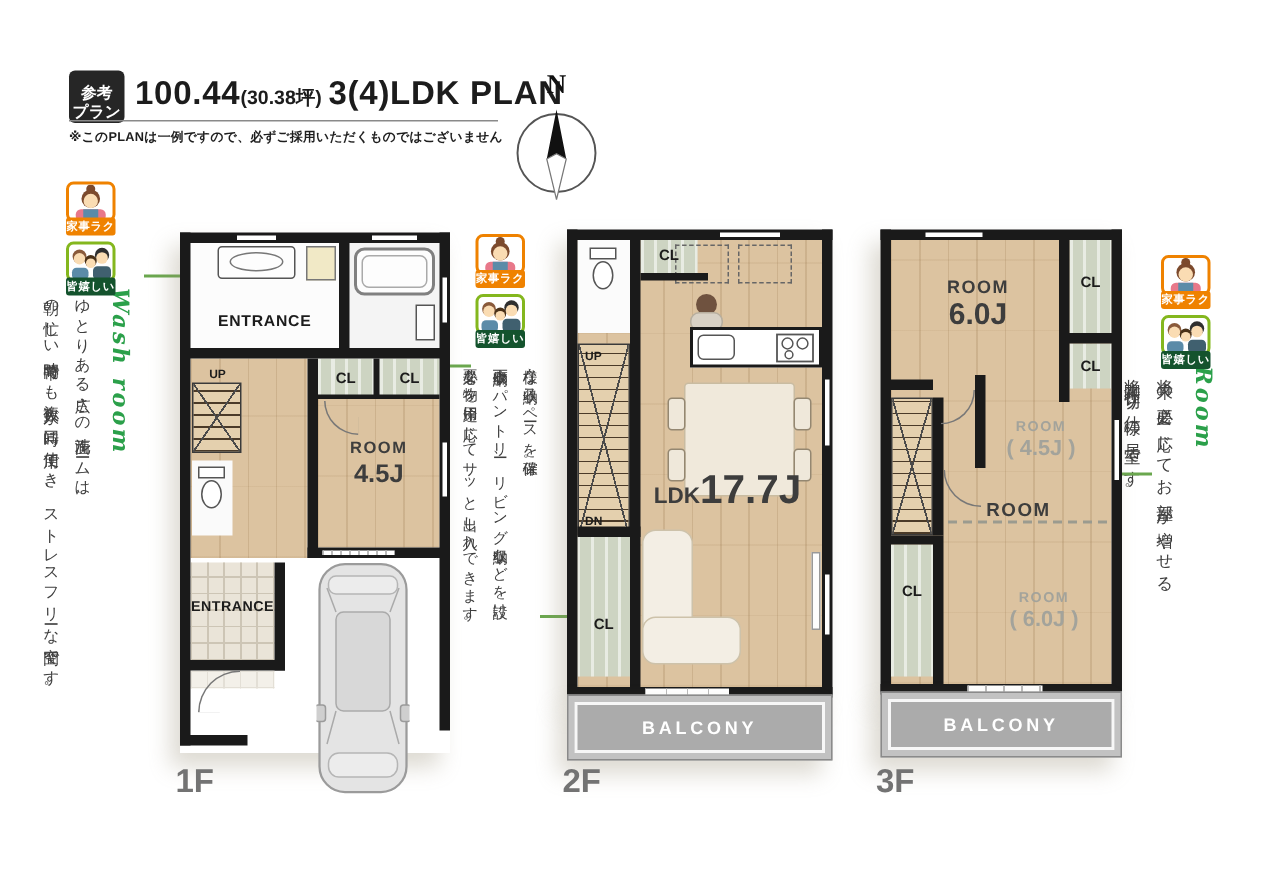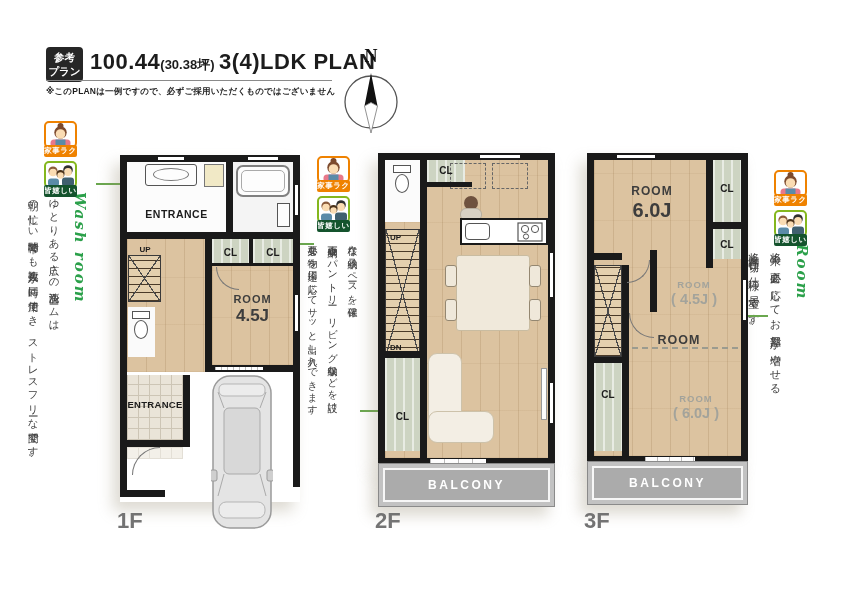--- a/index.html
+++ b/index.html
@@ -3,21 +3,21 @@
 <meta charset="utf-8">
 <style>
   html,body{margin:0;padding:0;background:#fff;}
   *,*::before,*::after{box-sizing:border-box;}
   .page{position:relative;width:842px;height:595px;background:#ffffff;overflow:hidden;
         font-family:"Liberation Sans","DejaVu Sans",sans-serif;color:#222;}
 
   
   .ref-badge{position:absolute;left:46px;top:47px;width:37px;height:35px;background:#262626;
              border-radius:4px;color:#fff;display:flex;flex-direction:column;align-items:center;
-             justify-content:center;font-size:10.5px;font-weight:bold;line-height:1.25;}
+             justify-content:flex-end;font-size:10.5px;font-weight:bold;line-height:1.25;}
   .title{position:absolute;left:90px;top:49px;white-space:nowrap;color:#1c1c1c;}
   .title .big{font-size:22px;font-weight:bold;letter-spacing:0.5px;}
   .title .small{font-size:13px;font-weight:bold;}
   .title-rule{position:absolute;left:46px;top:80px;width:286px;height:1px;background:#8a8a8a;}
   .disclaimer{position:absolute;left:46px;top:86px;font-size:8.5px;font-weight:600;color:#1e1e1e;letter-spacing:0.2px;text-align:right;}
 
   
   .compass{position:absolute;left:338px;top:45px;}
 
   
@@ -321,20 +321,23 @@
     <div class="w" style="left:0;top:305px;width:177px;height:7px;"></div>
 
     <div class="win" style="left:102px;top:2px;width:40px;height:3px;"></div>
     <div class="win" style="left:172px;top:100px;width:3px;height:44px;"></div>
     <div class="win" style="left:172px;top:230px;width:3px;height:40px;"></div>
     <div class="win" style="left:52px;top:306px;width:56px;height:5px;background-image:repeating-linear-gradient(90deg,#bbb 0 1px,transparent 1px 14px);"></div>
 
     <div class="lbl" style="left:49px;top:12px;width:38px;font-size:10px;">CL</div>
     <div class="lbl" style="left:9px;top:80px;width:30px;font-size:8px;text-align:left;padding-left:3px;">UP</div>
     <div class="lbl" style="left:9px;top:190px;width:30px;font-size:8px;text-align:left;padding-left:3px;">DN</div>
+    <div style="position:absolute;left:44px;top:158px;width:126px;text-align:center;color:#3d3d3d;white-space:nowrap;">
+      <span style="font-size:15px;font-weight:bold;">LDK</span><span style="font-size:27px;font-weight:bold;">17.7J</span>
+    </div>
     <div class="lbl" style="left:7px;top:258px;width:35px;font-size:10px;">CL</div>
   </div>
   <div class="balcony" style="left:378px;top:463px;width:177px;height:44px;">
     <div class="balcony-inner">
       <span>BALCONY</span>
     </div>
   </div>
   <div class="floor-tag" style="left:375px;top:508px;">2F</div>
 
   <div class="plan" style="left:587px;top:153px;width:161px;height:310px;">

